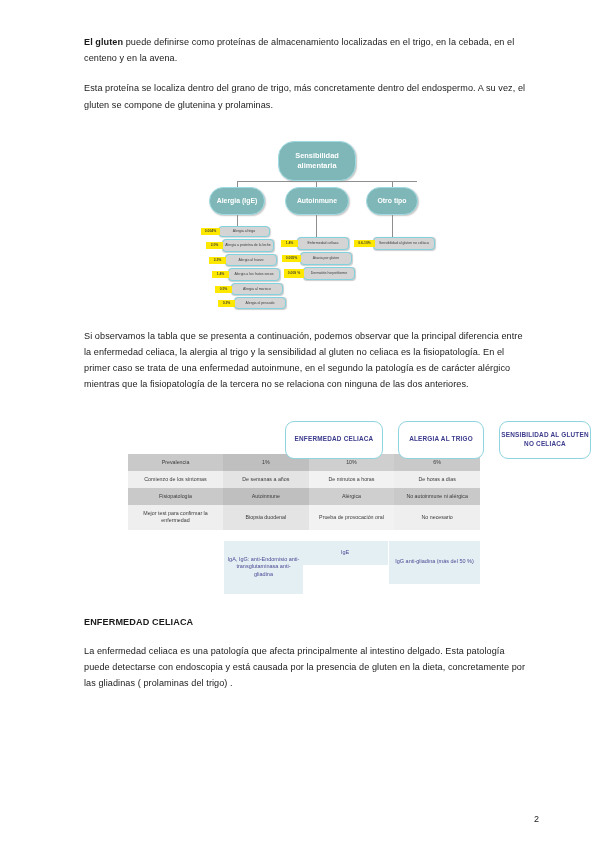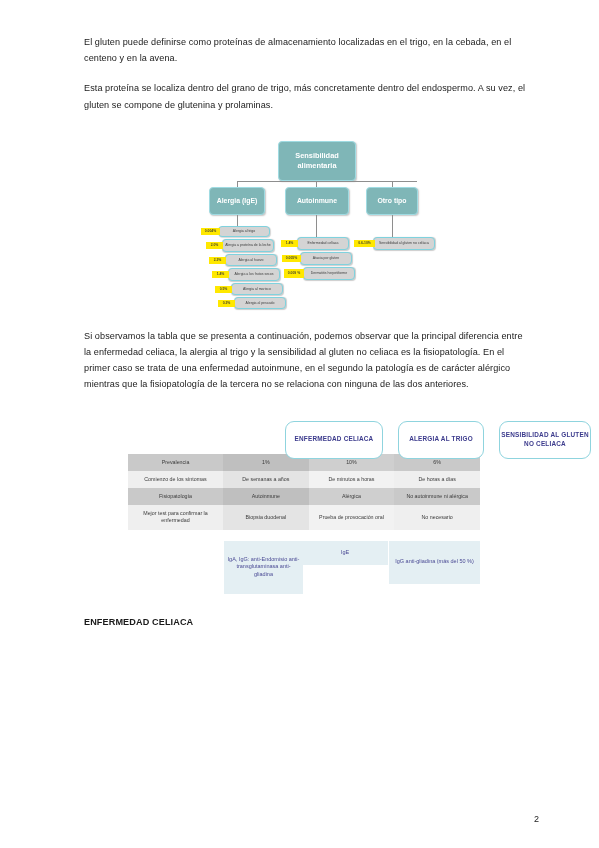--- a/index.html
+++ b/index.html
@@ -29,21 +29,21 @@
     margin: 0 0 26px 0;
   }
   .para {
     font-size: 9.1px;
     line-height: 16.2px;
     letter-spacing: .08px;
     color: #1a1a1a;
     margin: 0;
     text-align: left;
   }
-  .para b { font-weight: 400; }
+  .para b { font-weight: 700; }
   .para + .para { margin-top: 14px; }
   .section-head {
     font-size: 9.1px;
     font-weight: 700;
     letter-spacing: .12px;
     margin: 0;
   }
 
   .gap-a { height: 26px; }
   .gap-b { height: 14px; }
@@ -54,21 +54,21 @@
   .figure1 {
     position: relative;
     width: 260px;
     height: 175px;
     margin: 0 auto 0 106px;
   }
   .node {
     position: absolute;
     background: #7fb6b7;
     border: 1.2px solid #9fdbe2;
-    border-radius: 4px;
+    border-radius: 16px;
     color: #ffffff;
     font-size: 6.6px;
     font-weight: 700;
     line-height: 9px;
     display: flex;
     align-items: center;
     justify-content: center;
     text-align: center;
     padding: 2px;
     box-shadow: 1px 1px 1.5px rgba(0,0,0,.22);
@@ -298,16 +298,17 @@
     <div class="abbox ab3">IgG anti-gliadina (más del 50 %)</div>
 
   </div>
 
   <div class="gap-d"></div>
 
   <div class="section-head">ENFERMEDAD CELIACA</div>
 
   <div style="height:16px"></div>
 
+  <p class="para">La enfermedad celiaca es una patología que afecta principalmente al intestino delgado. Esta patología puede detectarse con endoscopia y está causada por la presencia de gluten en la dieta, concretamente por las gliadinas ( prolaminas del trigo) .</p>
 
 </div>
 
 <div class="pagenum">2</div>
 
 </body></html>

